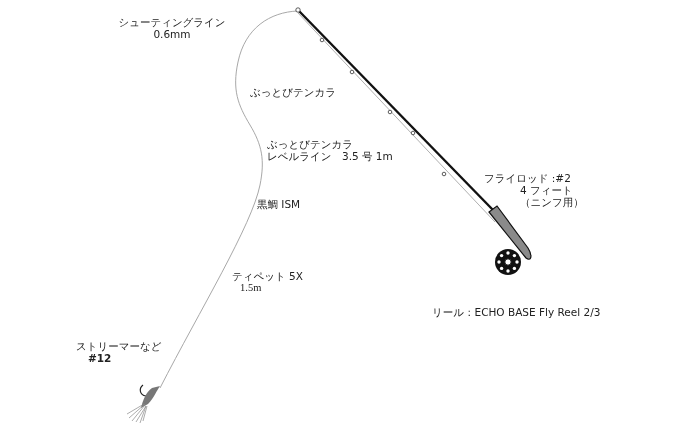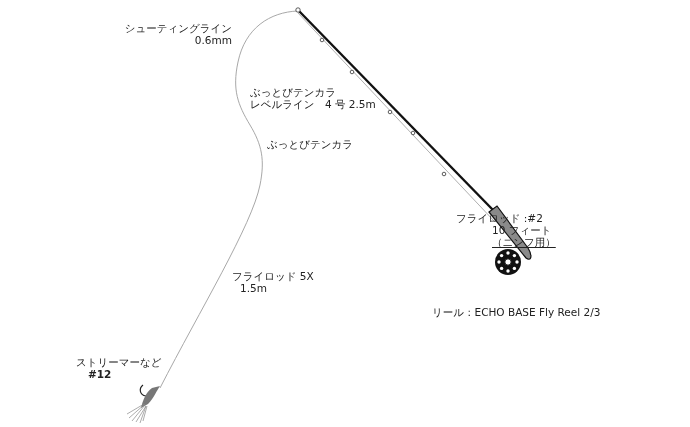--- a/index.html
+++ b/index.html
@@ -52,48 +52,49 @@
       <line x1="145" y1="404" x2="129" y2="418"></line>
       <line x1="145" y1="405" x2="132" y2="421"></line>
       <line x1="146" y1="406" x2="136" y2="422"></line>
       <line x1="146" y1="406" x2="140" y2="423"></line>
       <line x1="147" y1="406" x2="143" y2="421"></line>
       <line x1="144" y1="404" x2="127" y2="414"></line>
     </g>
   </g>
 </svg>
 
-<div class="lbl r" style="left:112px;top:22px;width:120px;">
+<div class="lbl r" style="left:112px;top:16px;width:120px;text-align:center;">
   <div>シューティングライン</div>
   <div>0.6mm</div>
 </div>
 
 <div class="lbl" style="left:250px;top:86px;">
   <div>ぶっとびテンカラ</div>
-  <div>レベルライン　4 号 2.5m</div>
 </div>
 
 <div class="lbl" style="left:267px;top:138px;">
   <div>ぶっとびテンカラ</div>
+  <div>レベルライン　3.5 号 1m</div>
 </div>
 
 <div class="lbl" style="left:257px;top:198px;">
+  <div>黒鯛 ISM</div>
 </div>
 
 <div class="lbl" style="left:232px;top:270px;">
-  <div>フライロッド 5X</div>
-  <div style="padding-left:8px;">1.5m</div>
+  <div>ティペット 5X</div>
+  <div style="padding-left:8px;font-family:Liberation Serif, serif;">1.5m</div>
 </div>
 
-<div class="lbl" style="left:76px;top:356px;">
+<div class="lbl" style="left:76px;top:340px;">
   <div>ストリーマーなど</div>
   <div style="padding-left:12px;font-weight:bold;">#12</div>
 </div>
 
-<div class="lbl" style="left:456px;top:172px;margin-top:40px;">
+<div class="lbl" style="left:484px;top:172px;">
   <div>フライロッド :#2</div>
-  <div style="padding-left:36px;">10 フィート</div>
-  <div style="padding-left:36px;text-decoration:underline;">（ニンフ用）</div>
+  <div style="padding-left:36px;">4 フィート</div>
+  <div style="padding-left:36px;">（ニンフ用）</div>
 </div>
 
 <div class="lbl" style="left:432px;top:286px;margin-top:20px;">
   <div>リール：ECHO BASE Fly Reel 2/3</div>
 </div>
 
 </body></html>

